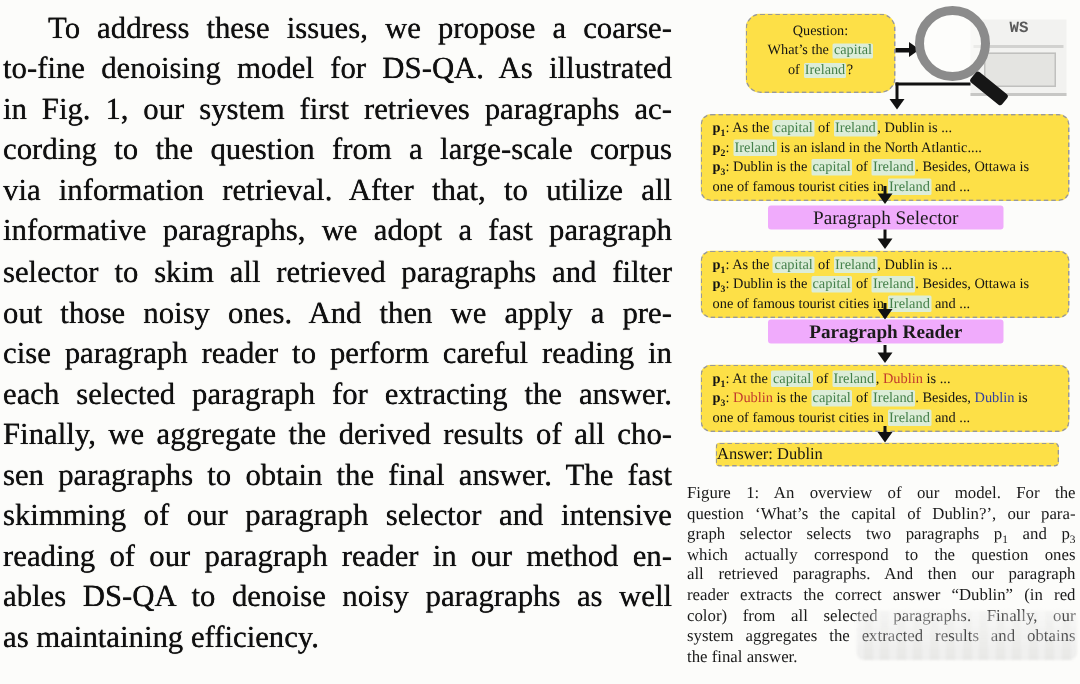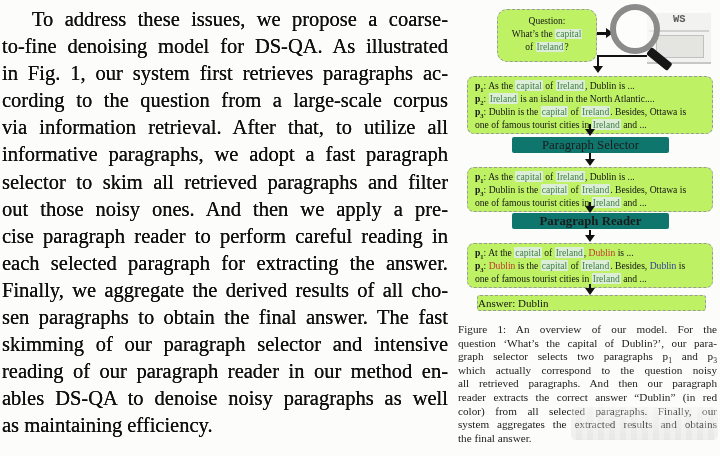--- a/index.html
+++ b/index.html
@@ -25,21 +25,21 @@
   }
   .pline:first-child{text-indent:30px;}
   .pline:last-child{text-align-last:left;}
 
   
   #fig{position:absolute;inset:0;}
   .dashedbox{
     position:absolute;
     border:1.4px dashed #999;
     border-radius:7px;
-    background:#bef264;
+    background:#fde047;
     box-sizing:border-box;
   }
   #question-box{
     left:497px;top:9px;width:100px;height:53px;
     border-radius:10px;
     font-size:9.5px;line-height:13px;
     text-align:center;padding-top:5px;
   }
   .figline{white-space:nowrap;}
   .boxtext{
@@ -49,21 +49,21 @@
   #retrieved-box{left:467px;top:76px;width:246px;height:58px;}
   #selected-box{left:467px;top:167px;width:246px;height:45px;}
   #read-box{left:467px;top:243px;width:246px;height:45px;}
   #answer-box{
     left:477px;top:295px;width:229px;height:16px;
     border-radius:3px;border-width:1.2px;
     text-align:left;font-size:11px;line-height:14.5px;
   }
   .graybox{
     position:absolute;left:512px;width:157px;height:16px;
-    background:#0f766e;border-radius:2px;
+    background:#f0abfc;border-radius:2px;
     text-align:center;font-size:12.8px;line-height:16px;color:#1b1b1b;
   }
   #selector-box{top:137px;}
   #reader-box{top:213px;font-weight:bold;}
 
   
   .s-pb{font-weight:bold;}
   .s-g{color:#44804a;background:#dcedd8;padding:0 1px;border-radius:1px;}
   .s-r{color:#c23b2e;}
   .s-b{color:#33409f;}
@@ -216,21 +216,21 @@
   </div>
 
   <div class="varrow" style="left:584.5px;top:284px;height:11px;"></div>
 
   <div id="answer-box" class="dashedbox">Answer: Dublin</div>
 
   <div id="caption">
       <div class="capline"><span>Figure 1:  An overview of our model.  For the</span></div>
       <div class="capline"><span>question ‘What’s the capital of Dublin?’, our para-</span></div>
       <div class="capline"><span>graph selector selects two paragraphs p</span><sub>1</sub><span> and p</span><sub>3</sub></div>
-      <div class="capline"><span>which actually correspond to the question noisy</span></div>
+      <div class="capline"><span>which actually correspond to the question ones</span></div>
       <div class="capline"><span>all retrieved paragraphs.  And then our paragraph</span></div>
       <div class="capline"><span>reader extracts the correct answer “Dublin” (in red</span></div>
       <div class="capline"><span>color) from all selected paragraphs.  Finally, our</span></div>
       <div class="capline"><span>system aggregates the extracted results and obtains</span></div>
       <div class="capline"><span>the final answer.</span></div>
     </div>
 
   <div id="watermark"></div>
 </div>
 

